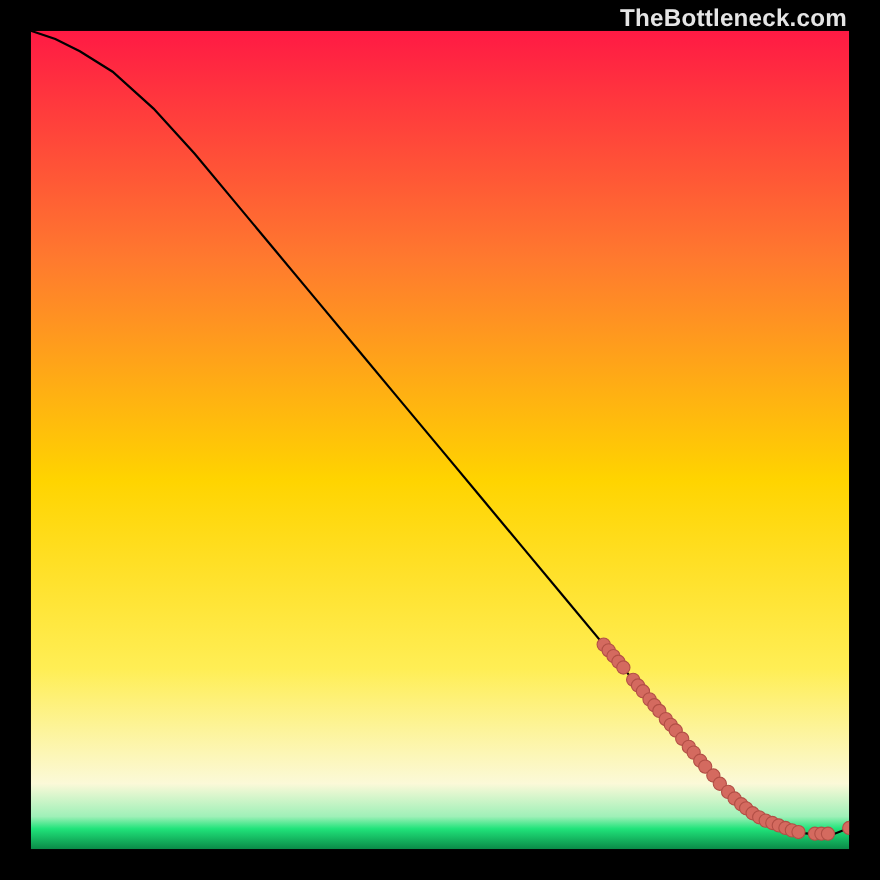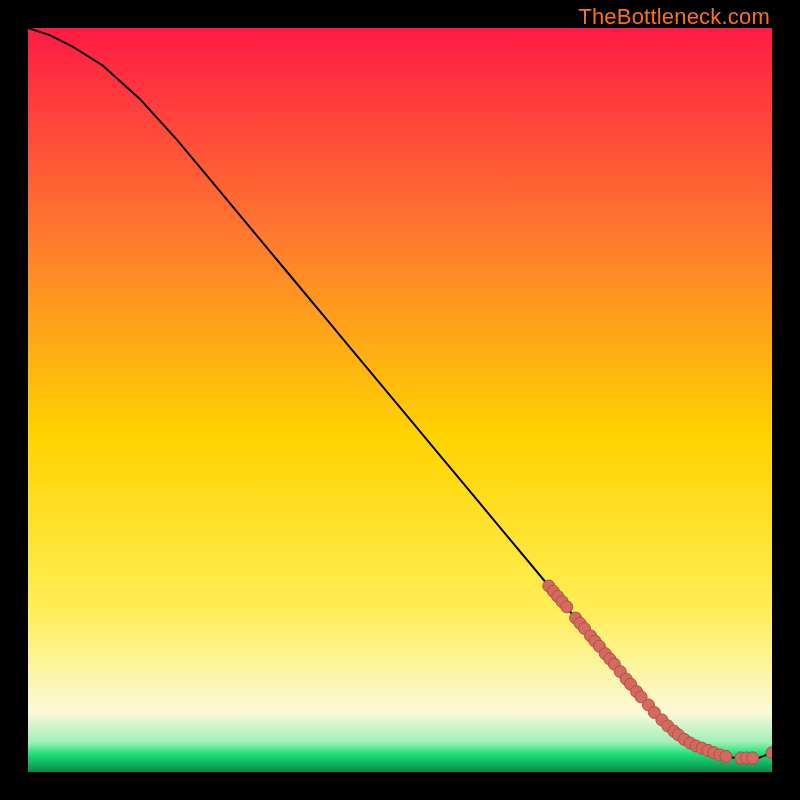--- a/index.html
+++ b/index.html
@@ -26,23 +26,23 @@
   }
   .plot svg {
     display: block;
     width: 744px;
     height: 744px;
   }
   .watermark {
     position: absolute;
     top: 4px;
     right: 30px;
-    color: #f97316;
+    color: #e5e5e5;
     font-size: 22px;
-    font-weight: 400;
+    font-weight: 700;
     letter-spacing: 0.2px;
     user-select: none;
   }
 </style>
 </head>
 <body>
 
 <div class="stage">
 
   <div class="watermark">TheBottleneck.com</div>

